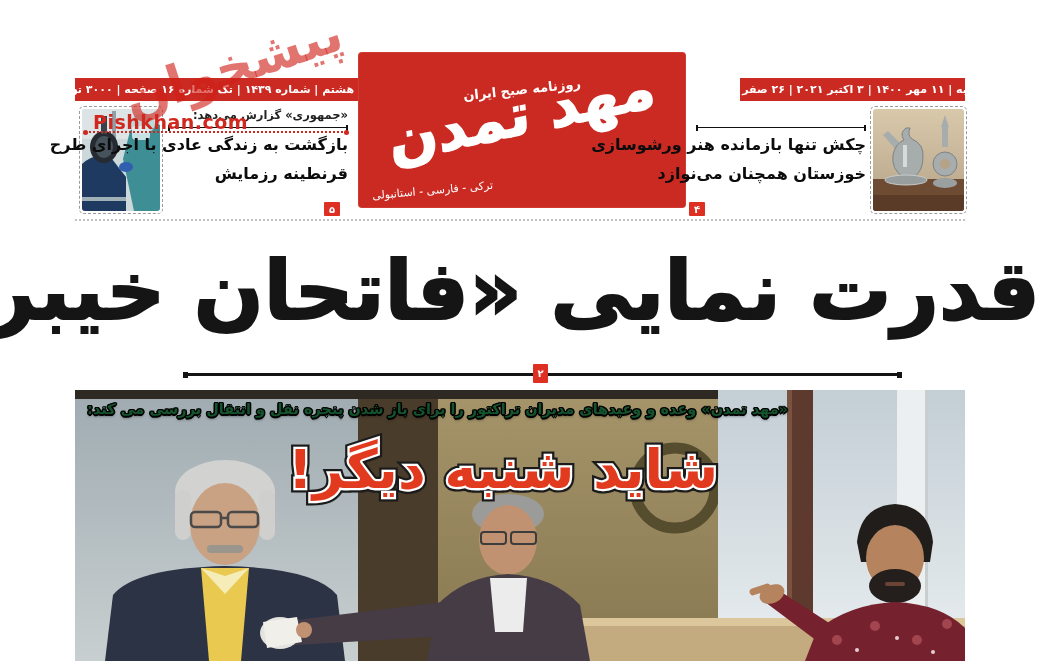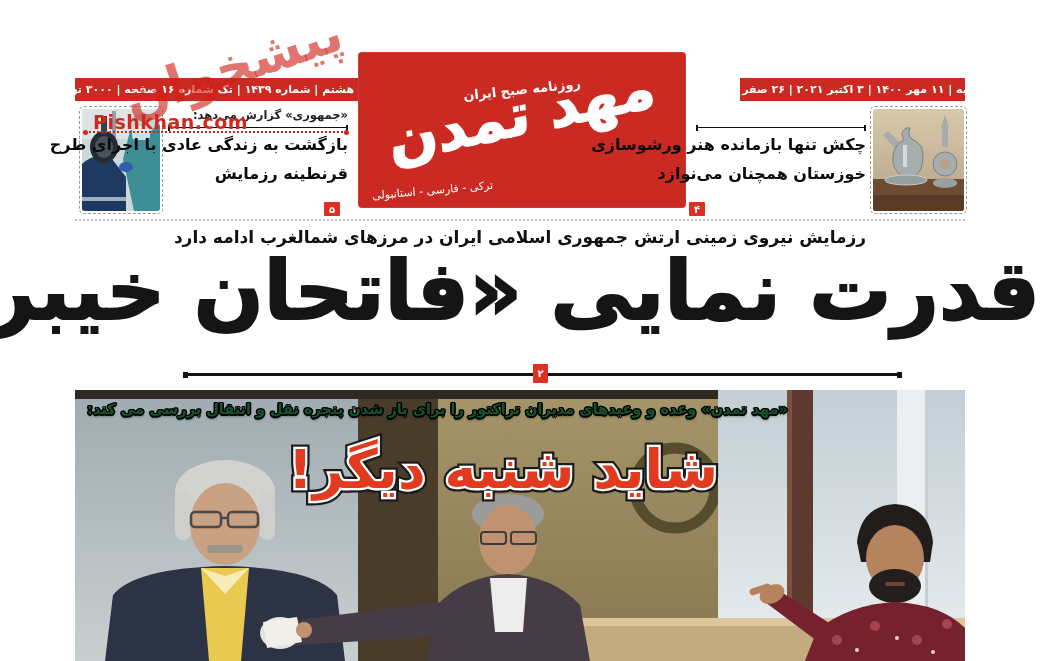--- a/index.html
+++ b/index.html
@@ -122,21 +122,20 @@
       <polygon points="72,6 68,18 76,18" fill="#a7adad"></polygon>
       <rect x="69" y="16" width="6" height="22" fill="#a7adad"></rect>
       <circle cx="72" cy="55" r="12" fill="#a7adad" stroke="#7d8384" stroke-width="1"></circle>
       <circle cx="72" cy="55" r="5" fill="#b5a287"></circle>
       <ellipse cx="72" cy="74" rx="12" ry="5" fill="#9aa0a0"></ellipse>
     </svg>
   </div>
 
   <div class="abs dotted-rule"></div>
 
-  <div class="abs lead-kicker rtl">رزمایش نیروی زمینی ارتش جمهوری اسلامی ایران در مرزهای شمالغرب ادامه دارد</div>
   <div class="abs lead-headline rtl">قدرت نمایی «فاتحان خیبر»</div>
   <div class="abs lead-rule">
     <i class="cap" style="left:-2px;"></i>
       <i class="cap" style="right:-2px;"></i>
   </div>
   <div class="abs badge lead-badge">۲</div>
 
   <div class="abs main-photo">
     <svg width="890" height="271" viewBox="0 0 890 271">
       <defs>

